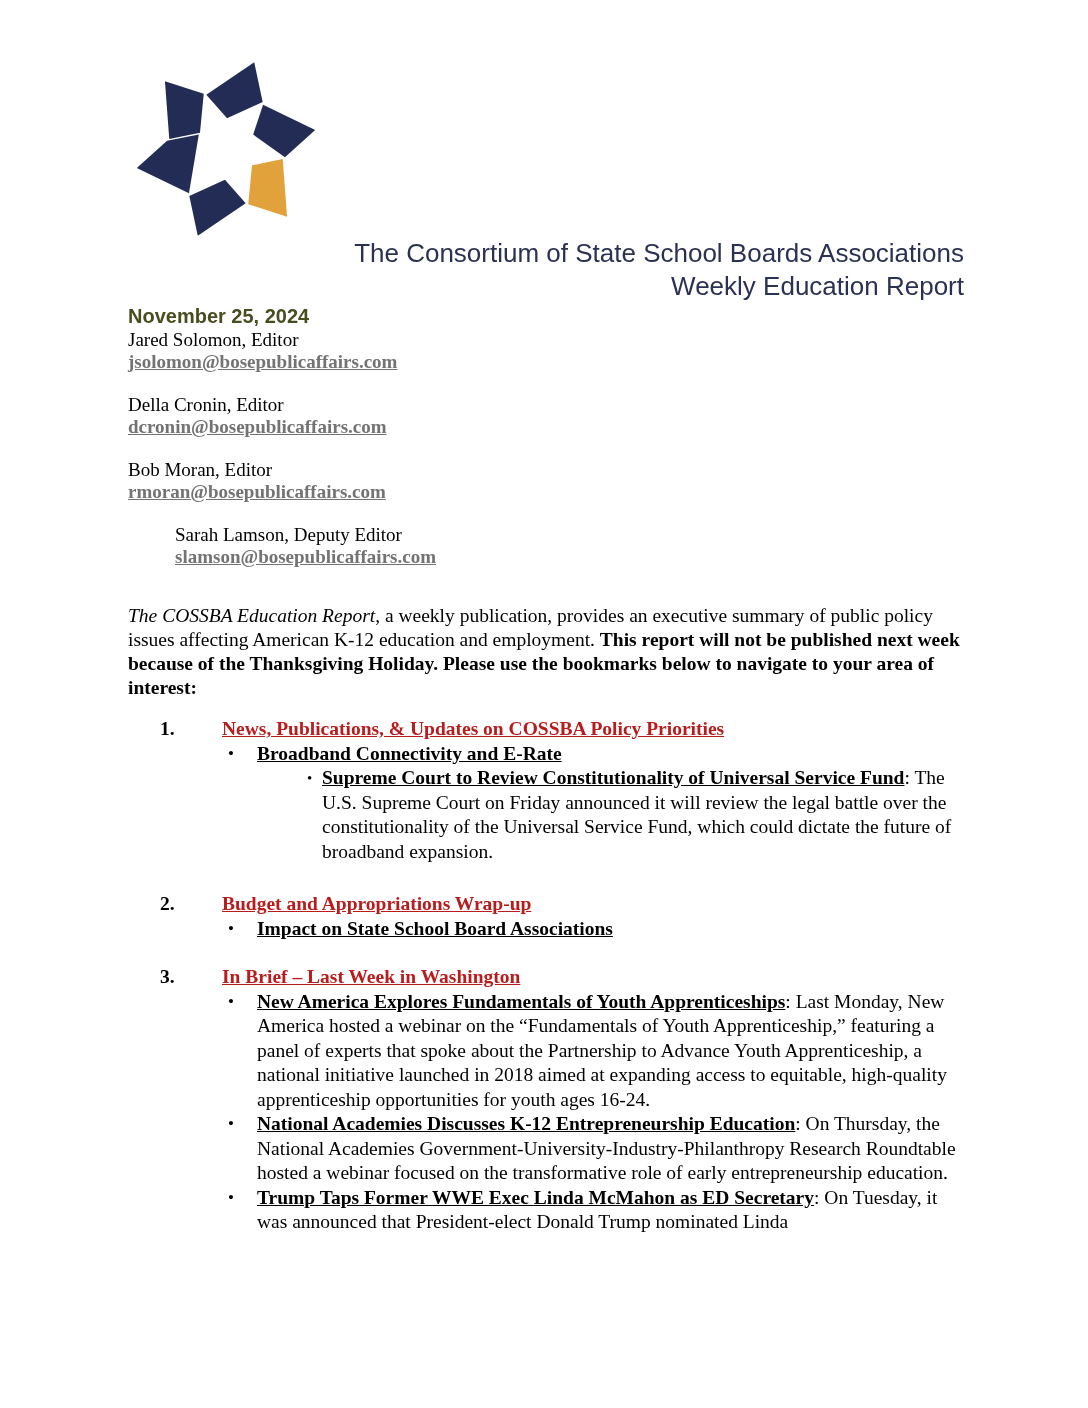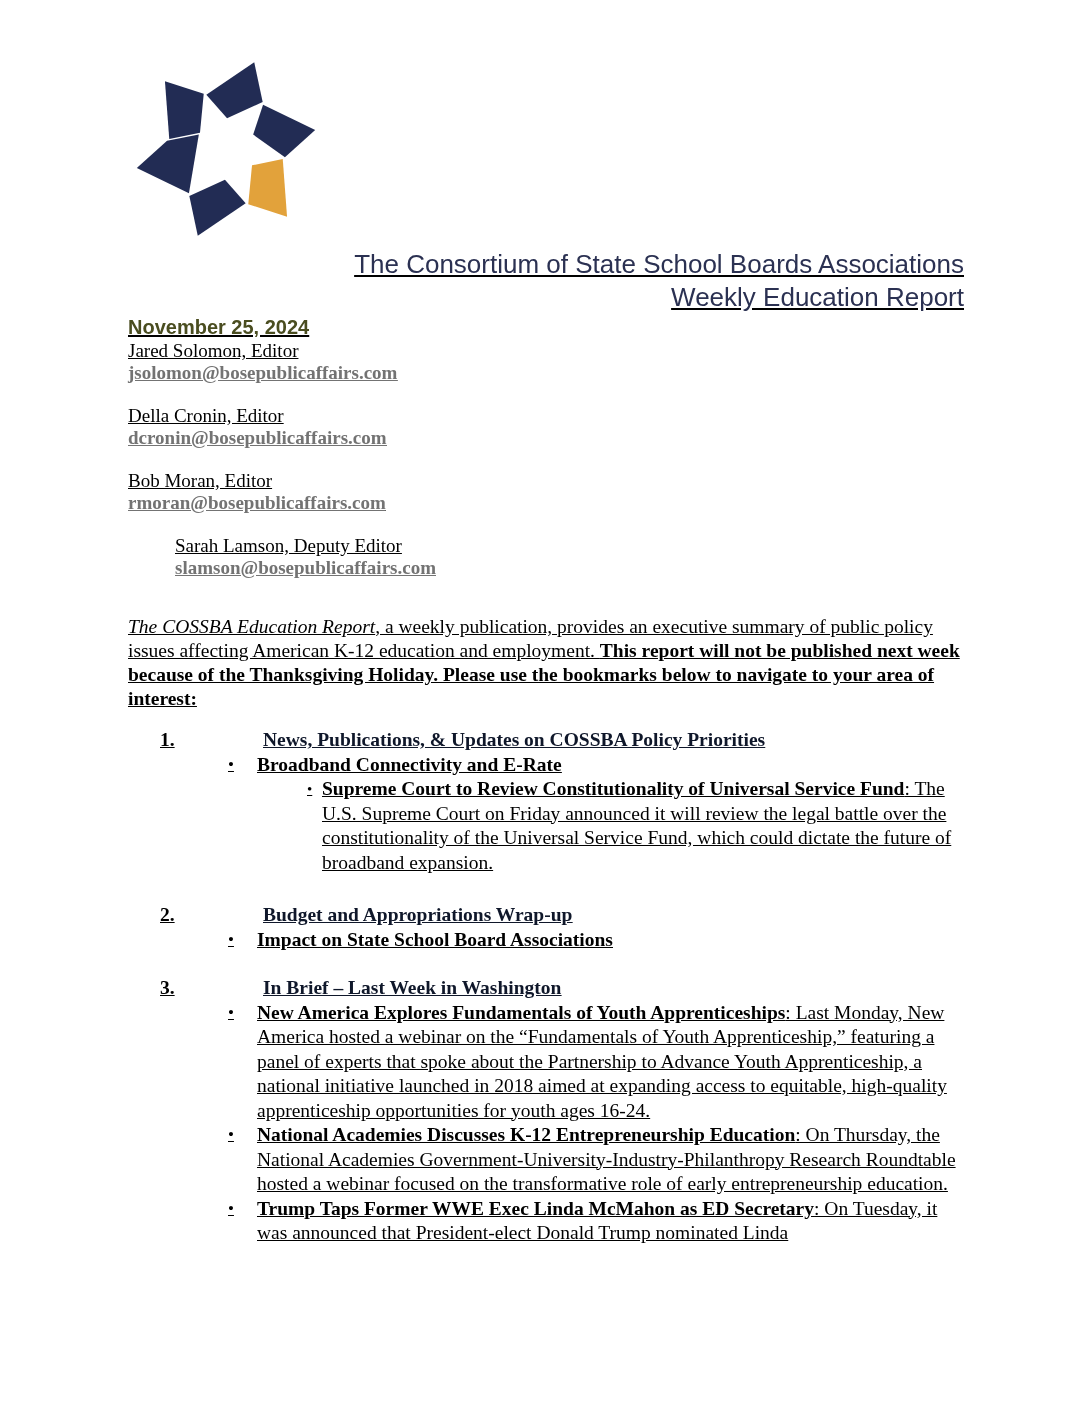--- a/index.html
+++ b/index.html
@@ -5,21 +5,21 @@
   html,body{margin:0;padding:0;background:#ffffff;}
   .page{
     position:relative;
     width:1088px;height:1408px;
     background:#ffffff;
     font-family:"Liberation Serif", serif;
     color:#000000;
     overflow:hidden;
   }
   .logo{position:absolute;left:130px;top:53px;width:192px;height:192px;}
-  .content{position:absolute;left:128px;top:248px;width:836px;text-decoration:underline;}
+  .content{position:absolute;left:128px;top:237px;width:836px;}
 
   .title-block{text-align:right;font-family:"Liberation Sans", sans-serif;
     font-size:26px;line-height:33px;color:#2b3152;}
   .date{margin-top:2px;font-family:"Liberation Sans", sans-serif;
     font-size:20px;line-height:22px;font-weight:bold;color:#4a4d20;}
 
   .editors{margin-top:2px;font-size:19px;line-height:22px;}
   .editor-group{margin-bottom:21px;}
   .editor-group:last-child{margin-bottom:0;margin-left:47px;}
   .email{font-weight:bold;color:#737373;text-decoration:underline;cursor:pointer;}
@@ -27,21 +27,21 @@
   .intro{margin-top:36px;font-size:19.5px;line-height:24px;width:836px;}
   .intro .it{font-style:italic;margin-top:42px;}
   .intro .bd{font-weight:bold;}
 
   .toc{font-size:19.5px;line-height:24.5px;}
   .toc-item{margin-top:17px;}
   .toc-item.gap-lg{margin-top:28px;}
   .toc-item.gap-md{margin-top:24px;}
   .toc-head-row{display:flex;}
   .toc-num{width:94px;box-sizing:border-box;padding-left:32px;font-weight:bold;flex:0 0 auto;}
-  .toc-link{font-weight:bold;color:#0f172a;text-decoration:underline;cursor:pointer;margin-left:41px;}
+  .toc-link{font-weight:bold;color:#b91c1c;text-decoration:underline;cursor:pointer;}
   .b1{display:flex;margin-left:100px;width:736px;}
   .b1 .dot{width:29px;flex:0 0 auto;font-size:17px;}
   .b2{display:flex;margin-left:179px;width:657px;}
   .b2 .dot{width:15px;flex:0 0 auto;font-size:15px;}
   .lbl{font-weight:bold;color:#000;text-decoration:underline;cursor:pointer;}
   .btext{flex:1 1 auto;}
 </style>
 </head>
 <body>
 

